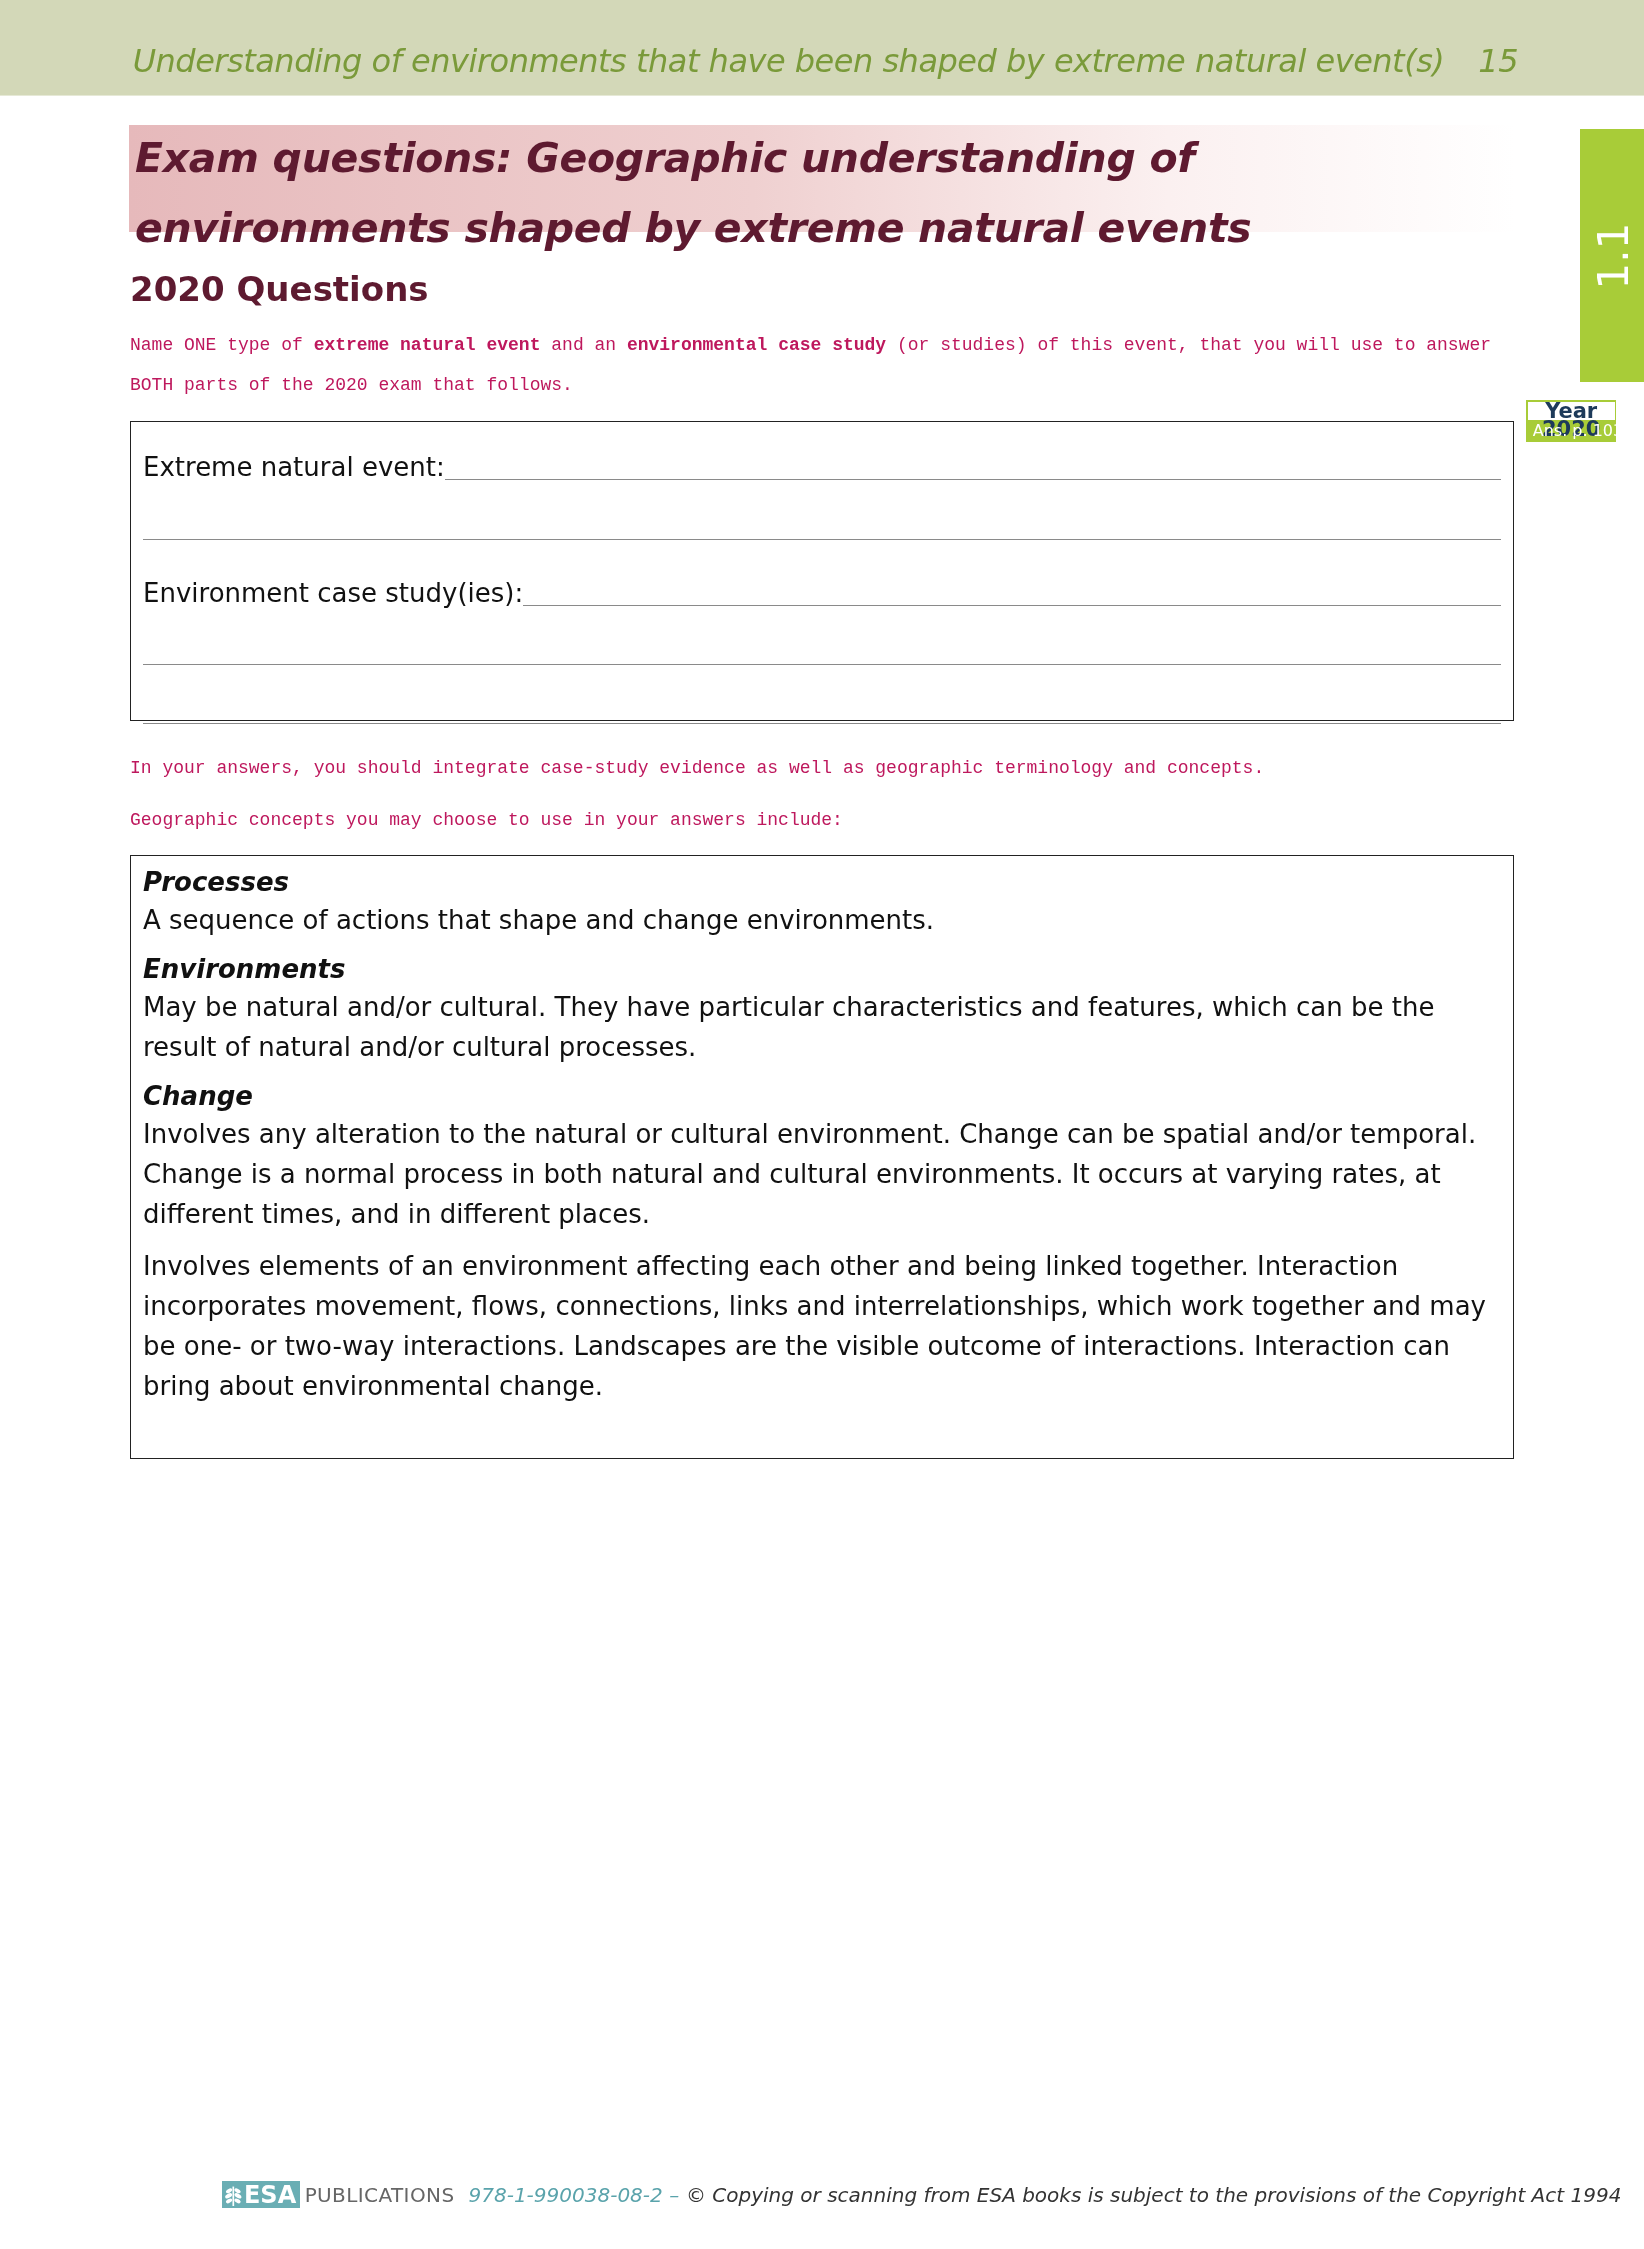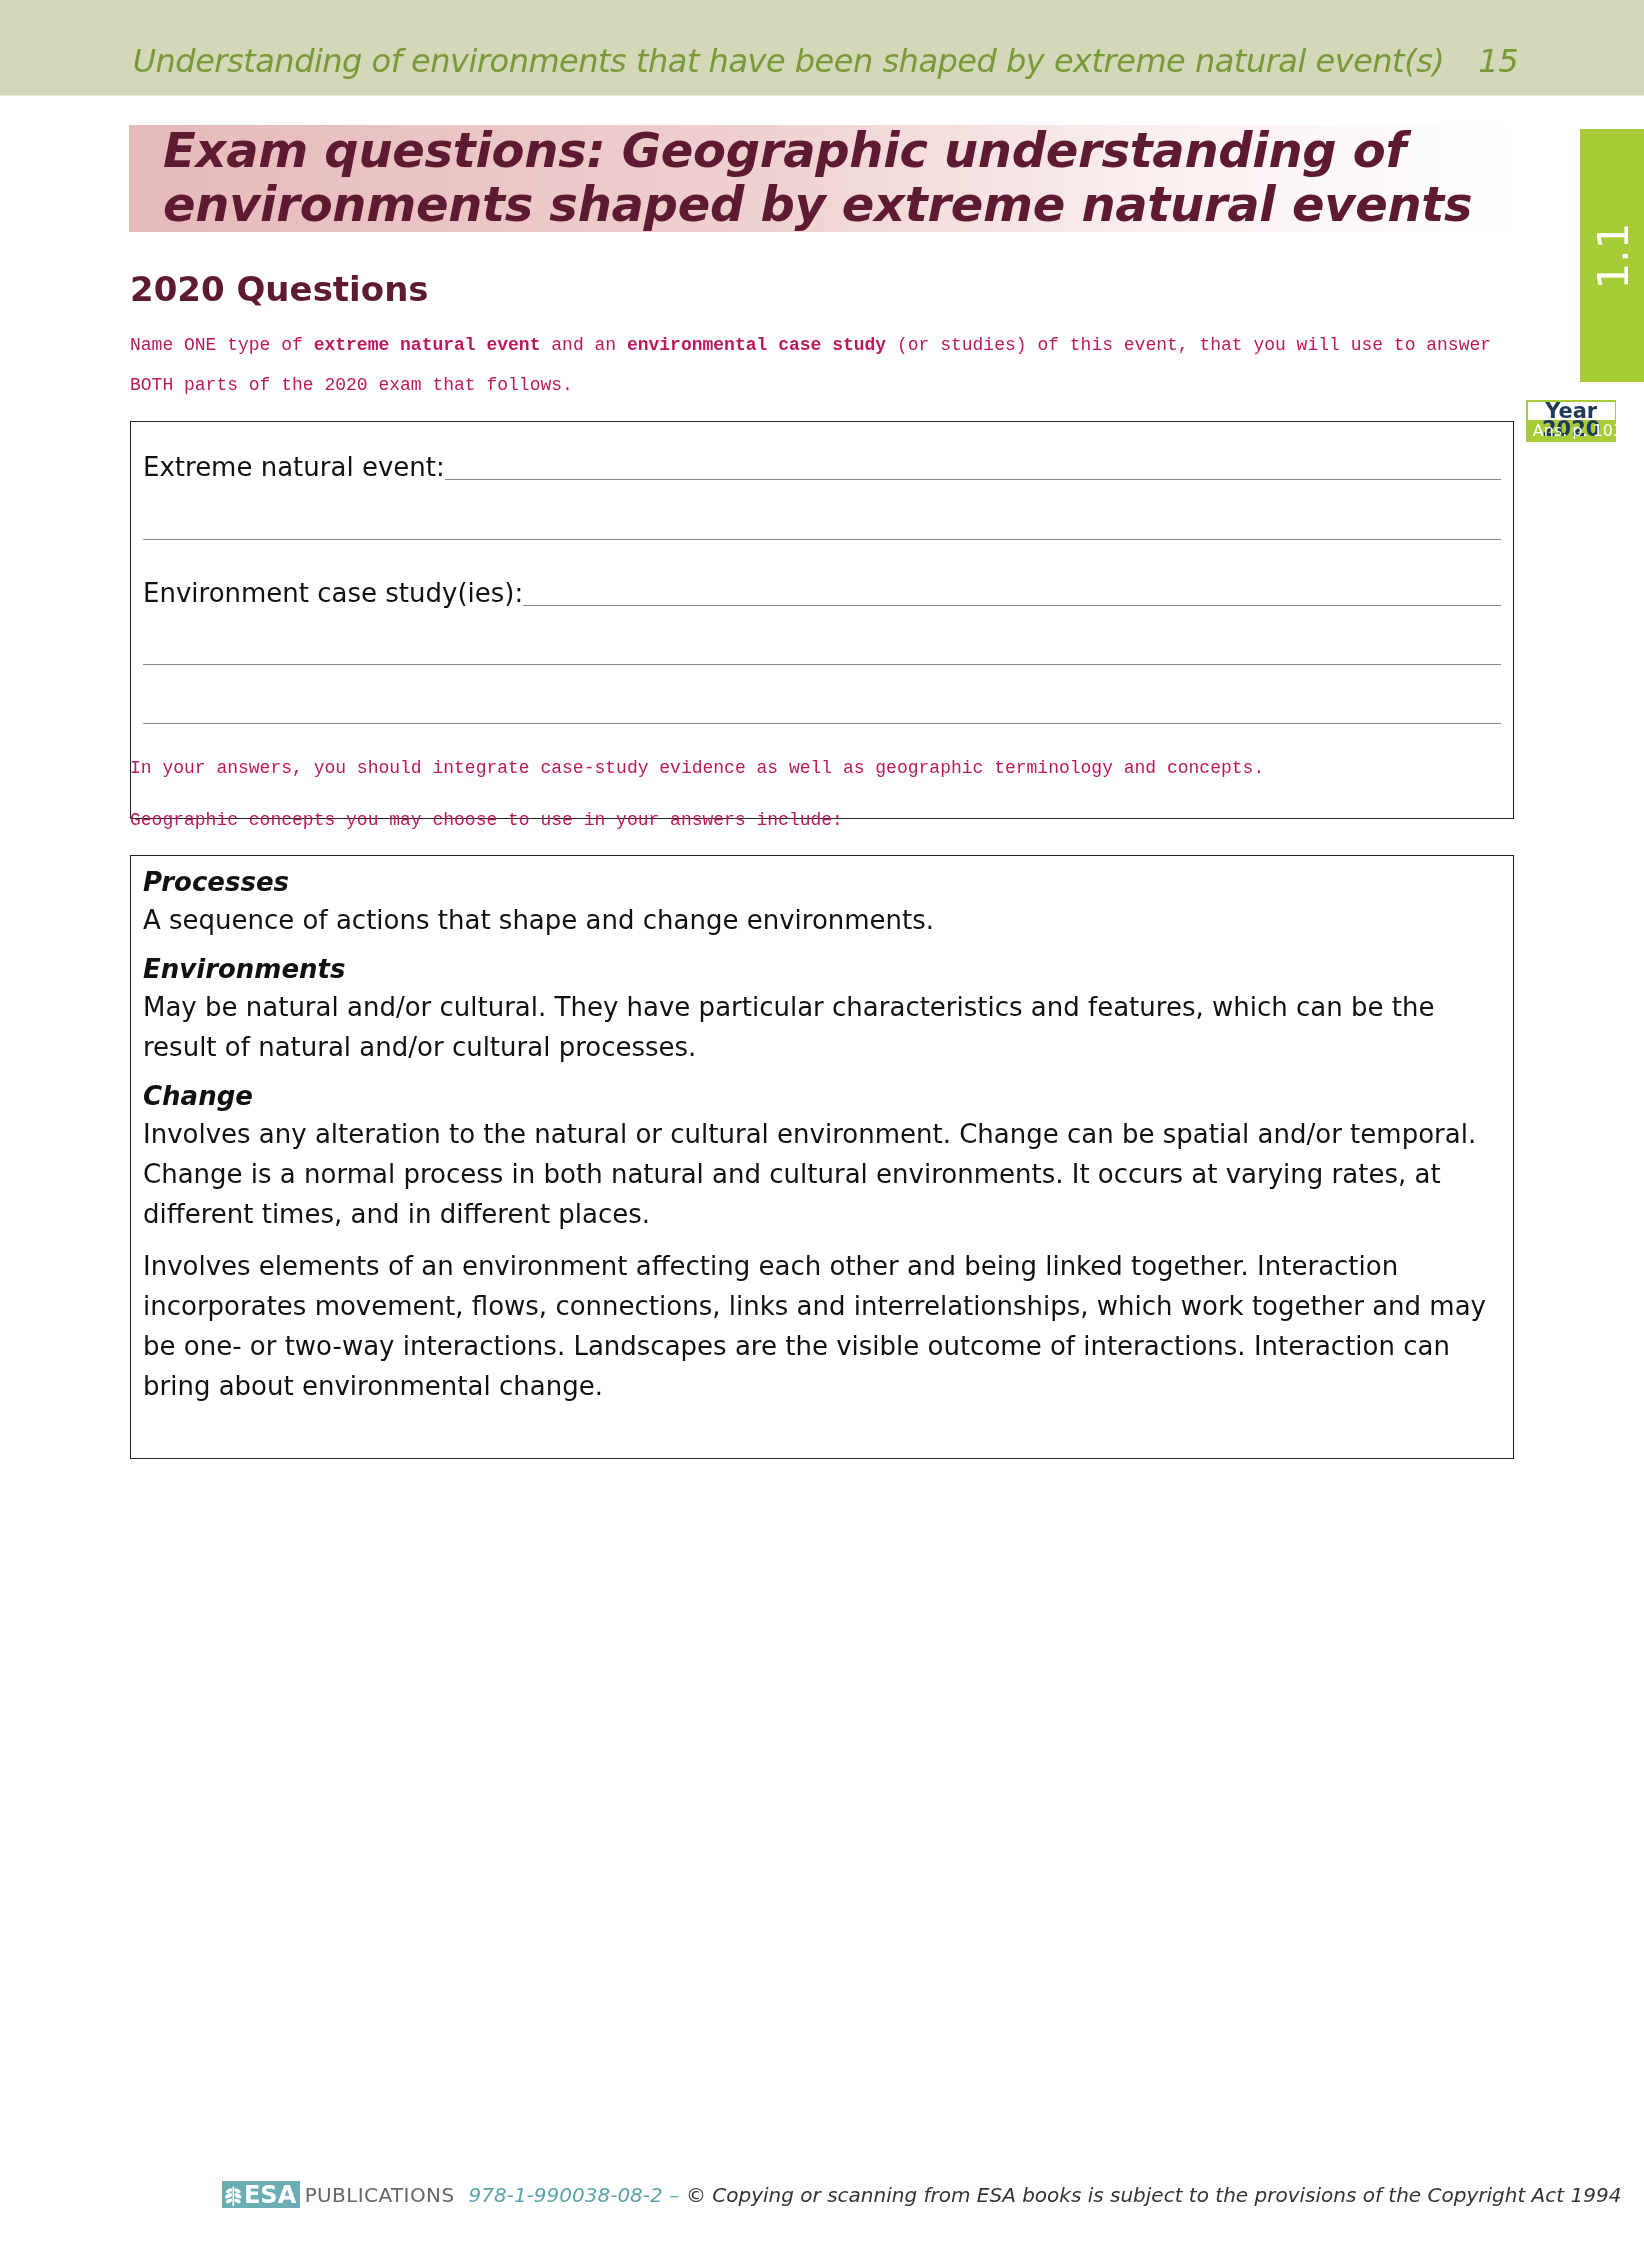--- a/index.html
+++ b/index.html
@@ -5,23 +5,23 @@
   html, body { margin:0; padding:0; }
   body { width:1645px; height:2250px; position:relative; background:#ffffff; overflow:hidden;
          font-family:"DejaVu Sans", sans-serif; color:#111; }
   .header-band { position:absolute; left:0; top:0; width:1645px; height:95px; background:#d3d8b8;
                  border-bottom:1.7px solid #e6e9d6; }
   .running-head { position:absolute; right:127px; top:42px; font-size:32px; font-style:italic;
                   color:#7a9a3a; font-family:"DejaVu Sans", sans-serif; letter-spacing:-0.5px; white-space:nowrap; }
   .running-head .pg { margin-left:34px; }
   .title-band { position:absolute; left:129px; top:125px; width:1386px; height:107px;
                 background:linear-gradient(to right,#e6b9bb 0%,#efd0d0 45%,#fbf0f0 75%,#ffffff 100%); }
-  .title { position:absolute; left:135px; top:123px; width:1386px; font-size:48px; line-height:54px;
+  .title { position:absolute; left:135px; top:123px; width:1386px; font-size:41px; line-height:70px;
            font-weight:bold; font-style:italic; color:#5e1a30; letter-spacing:-0.3px;
-           font-family:"DejaVu Sans", sans-serif;margin-left:28px; }
+           font-family:"DejaVu Sans", sans-serif; }
   .side-tab { position:absolute; left:1580px; top:129px; width:65px; height:253px; background:#a8cc38; }
   .side-tab span { position:absolute; left:50%; top:50%; transform:translate(-50%,-50%) rotate(-90deg);
                    color:#ffffff; font-size:42px; font-family:"DejaVu Sans", sans-serif; white-space:nowrap; }
   .year-badge { position:absolute; left:1526px; top:400px; width:90px; height:42px; background:#a8cc38; }
   .year-badge .yr { position:absolute; left:1.7px; top:1.7px; width:87px; height:18.6px; background:#fff;
                     color:#1d3a5a; font-weight:bold; font-size:21px; line-height:18.6px; text-align:center; }
   .year-badge .ans { position:absolute; left:0; top:21px; width:104px; height:20px; color:#ffffff;
                      font-size:16px; line-height:20px; text-align:center; }
   .section-heading { position:absolute; left:130px; top:269px; font-size:34px; font-weight:bold; color:#5e1a30; }
   .para { position:absolute; left:130px; font-size:18px; line-height:40px; color:#be185d; width:1386px;font-family:Liberation Mono, monospace; }
@@ -59,21 +59,21 @@
 
 <div class="year-badge">
   <div class="yr">Year 2020</div>
   <div class="ans">Ans. p. 103</div>
 </div>
 
 <div class="section-heading">2020 Questions</div>
 
 <div class="para" style="top:325px;"><span>Name ONE type of </span><b>extreme natural event</b><span> and an </span><b>environmental case study</b><span> (or studies) of this event, that you will use to answer BOTH parts of the 2020 exam that follows.</span></div>
 
-<div class="box" style="top:421px;height:398px;">
+<div class="box" style="top:421px;height:300px;">
   <div class="field-label" style="top:30px;">Extreme natural event:</div>
   <div class="rule" style="top:57px;left:314px;"></div>
   <div class="rule" style="top:117px;left:12px;"></div>
   <div class="field-label" style="top:156px;">Environment case study(ies):</div>
   <div class="rule" style="top:183px;left:392px;"></div>
   <div class="rule" style="top:242px;left:12px;"></div>
   <div class="rule" style="top:301px;left:12px;"></div>
 </div>
 
 <div class="para" style="top:748px;">In your answers, you should integrate case-study evidence as well as geographic terminology and concepts.</div>

